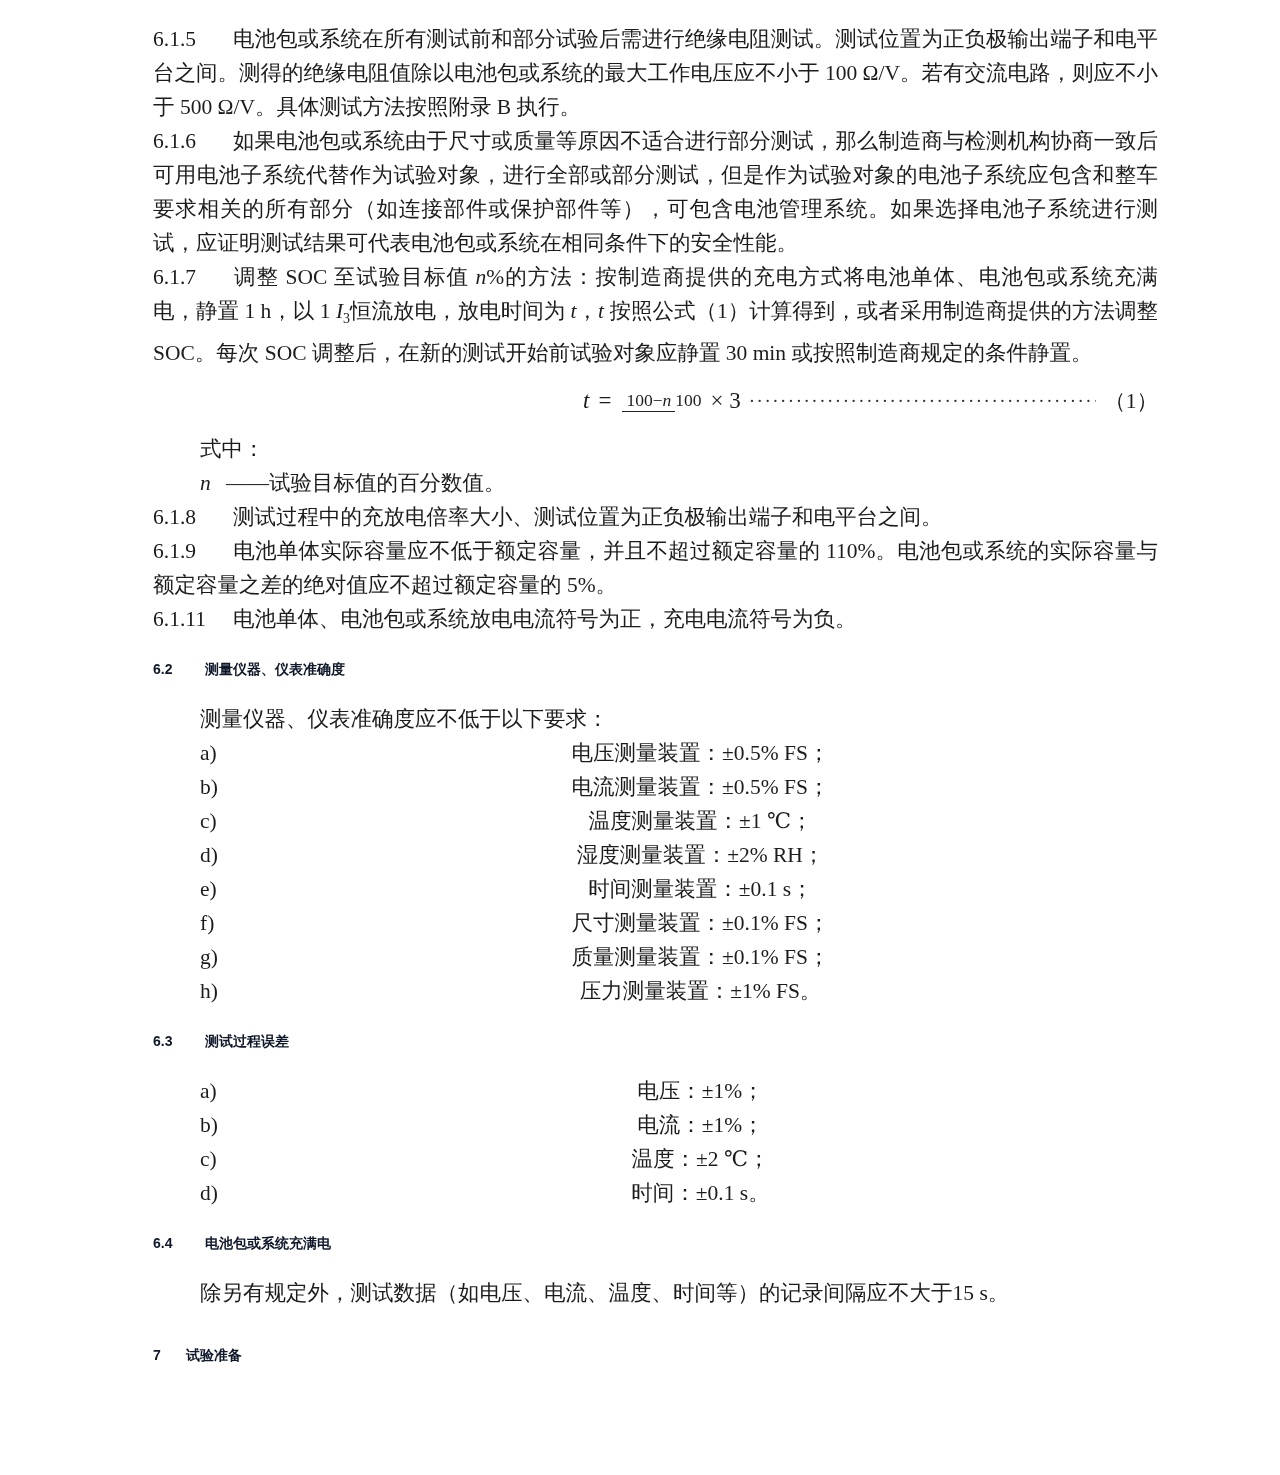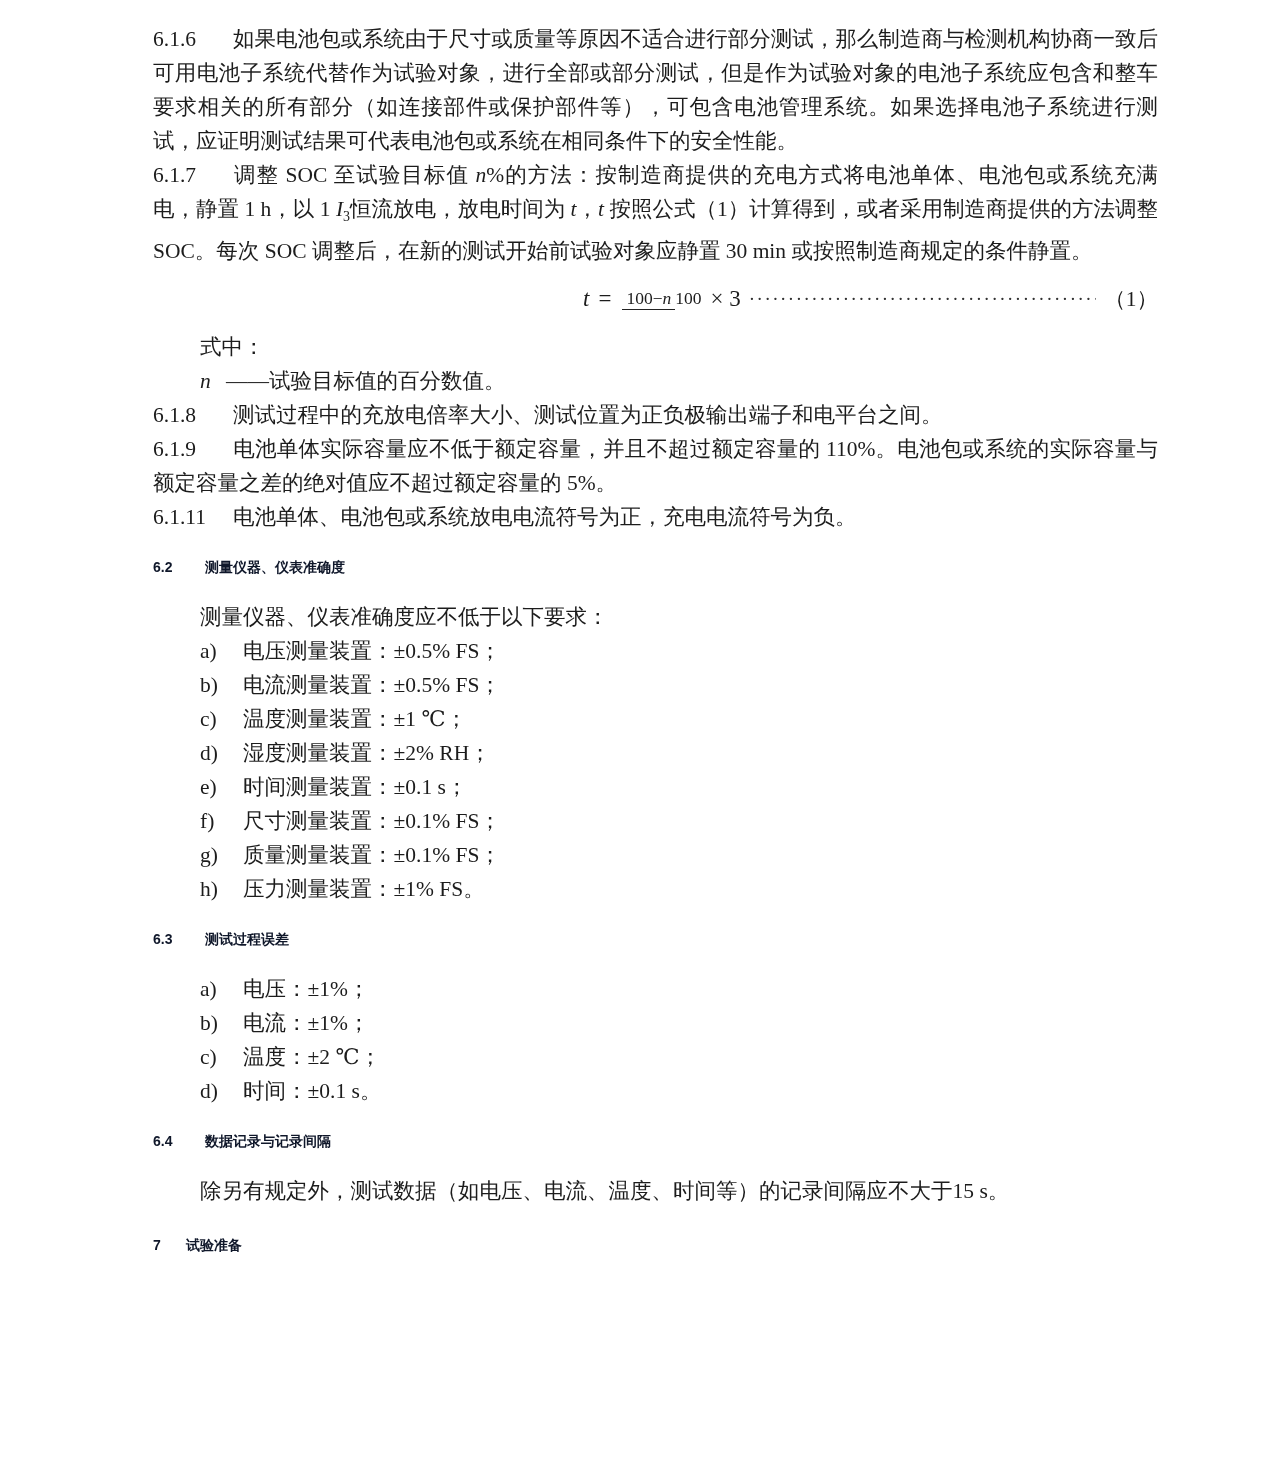--- a/index.html
+++ b/index.html
@@ -10,26 +10,26 @@
     font-family:"Liberation Serif","DejaVu Serif",serif;
     font-size:21.5px;line-height:34px;
   }
   .para{margin:0;text-align:justify;}
   .cnum{display:inline-block;min-width:80px;}
   .var{font-style:italic;}
   sub.sv{font-size:0.65em;}
   .h{font-family:"Liberation Sans","DejaVu Sans",sans-serif;font-weight:700;
      font-size:14px;line-height:34px;margin:16px 0;color:#0f172a;}
   .h .hnum{display:inline-block;min-width:52px;font-weight:700;}
-  .h.chapter{margin-top:20px;}
+  .h.chapter{margin-top:28px;}
   .h.chapter .hnum{min-width:33px;}
   .intro{margin:0;text-indent:47px;text-align:justify;}
   .li{display:flex;margin:0;}
   .li-label{flex:none;width:43px;margin-left:47px;}
-  .li-text{flex:1;}
+  .li-text{flex:1;text-align:center;}
   .where-intro{margin:0;padding-left:47px;}
   .def{margin:0;padding-left:47px;}
   .def-sym{display:inline-block;min-width:26px;font-style:italic;}
   .formula-row{display:flex;align-items:center;height:62px;}
   .f-spacer{width:430px;flex:none;}
   .f-body{display:inline-flex;align-items:center;font-size:23px;flex:none;}
   .f-lhs{font-style:italic;}
   .f-eq{margin:0 9px;}
   .frac{display:inline-flex;flex-direction:row;text-align:center;
         font-size:17.5px;line-height:1.2;margin:0 2px;}
@@ -37,20 +37,21 @@
   .f-times{margin-left:7px;}
   .f-leader{flex:1;overflow:hidden;white-space:nowrap;letter-spacing:1.5px;
             font-size:19px;color:#333;margin:0 8px;}
   .f-label{flex:none;font-size:21.5px;}
 </style>
 </head>
 <body>
 
 <div class="page">
 
+  <p class="para"><span class="cnum">6.1.5</span><span>电池包或系统在所有测试前和部分试验后需进行绝缘电阻测试。测试位置为正负极输出端子和电平台之间。测得的绝缘电阻值除以电池包或系统的最大工作电压应不小于 100 Ω/V。若有交流电路，则应不小于 500 Ω/V。具体测试方法按照附录 B 执行。</span></p>
 
   <p class="para"><span class="cnum">6.1.6</span><span>如果电池包或系统由于尺寸或质量等原因不适合进行部分测试，那么制造商与检测机构协商一致后可用电池子系统代替作为试验对象，进行全部或部分测试，但是作为试验对象的电池子系统应包含和整车要求相关的所有部分（如连接部件或保护部件等），可包含电池管理系统。如果选择电池子系统进行测试，应证明测试结果可代表电池包或系统在相同条件下的安全性能。</span></p>
 
   <p class="para"><span class="cnum">6.1.7</span><span>调整 SOC 至试验目标值 </span><span class="var">n</span><span>%的方法：按制造商提供的充电方式将电池单体、电池包或系统充满电，静置 1 h，以 1 </span><span class="var">I</span><sub class="sv">3</sub><span>恒流放电，放电时间为 </span><span class="var">t</span><span>，</span><span class="var">t</span><span> 按照公式（1）计算得到，或者采用制造商提供的方法调整 SOC。每次 SOC 调整后，在新的测试开始前试验对象应静置 30 min 或按照制造商规定的条件静置。</span></p>
 
   <div class="formula-row">
     <span class="f-spacer"></span>
     <span class="f-body">
       <span class="f-lhs">t</span>
       <span class="f-eq">=</span>
@@ -124,19 +125,19 @@
     </div>
   <div class="li">
       <span class="li-label">c)</span>
       <span class="li-text">温度：±2 ℃；</span>
     </div>
   <div class="li">
       <span class="li-label">d)</span>
       <span class="li-text">时间：±0.1 s。</span>
     </div>
 
-  <h3 class="h"><span class="hnum">6.4</span><span>数据记录与记录间隔</span></h3>
+  <h3 class="h"><span class="hnum">6.4</span><span>电池包或系统充满电</span></h3>
 
   <p class="intro">除另有规定外，测试数据（如电压、电流、温度、时间等）的记录间隔应不大于15 s。</p>
 
   <h3 class="h chapter"><span class="hnum">7</span><span>试验准备</span></h3>
 
 </div>
 
 </body></html>

